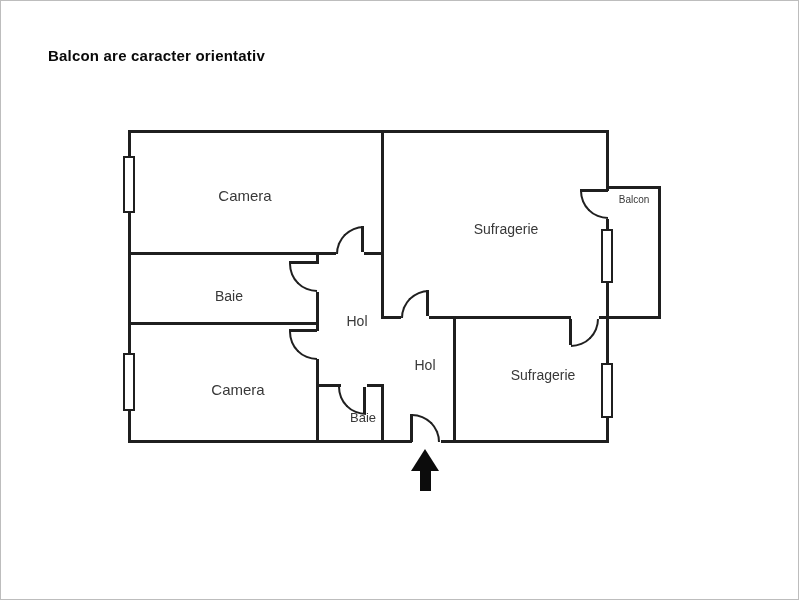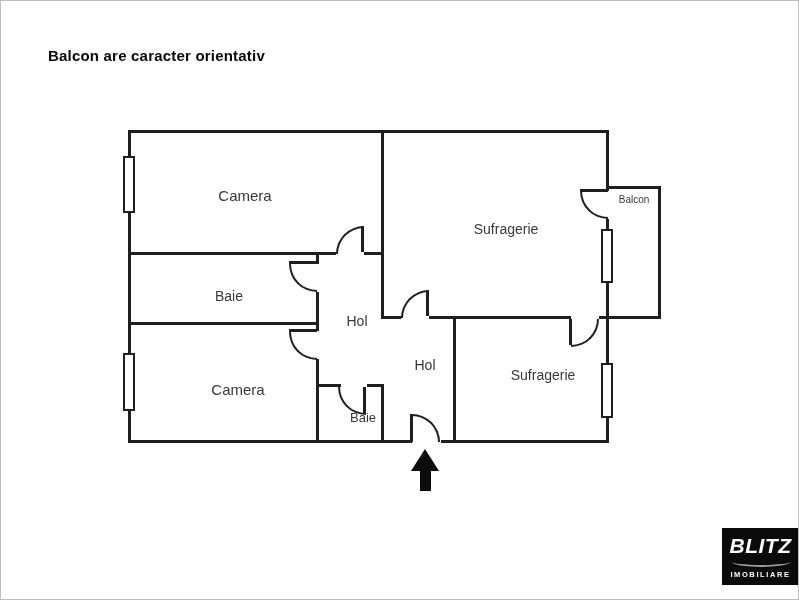--- a/index.html
+++ b/index.html
@@ -109,19 +109,14 @@
   <div class="room-label" style="left:362px;top:416px;font-size:13px;">Baie</div>
   <div class="room-label" style="left:505px;top:228px;font-size:14px;">Sufragerie</div>
   <div class="room-label" style="left:542px;top:374px;">Sufragerie</div>
   <div class="room-label" style="left:633px;top:198px;font-size:10px;">Balcon</div>
 
   <div>
     <div class="arrow-head"></div>
     <div class="arrow-stem"></div>
   </div>
 
-  <div class="logo">
-    <div class="logo-title">BLITZ</div>
-    <div class="logo-swoosh"></div>
-    <div class="logo-sub">IMOBILIARE</div>
-  </div>
 
 </div>
 
 </body></html>

